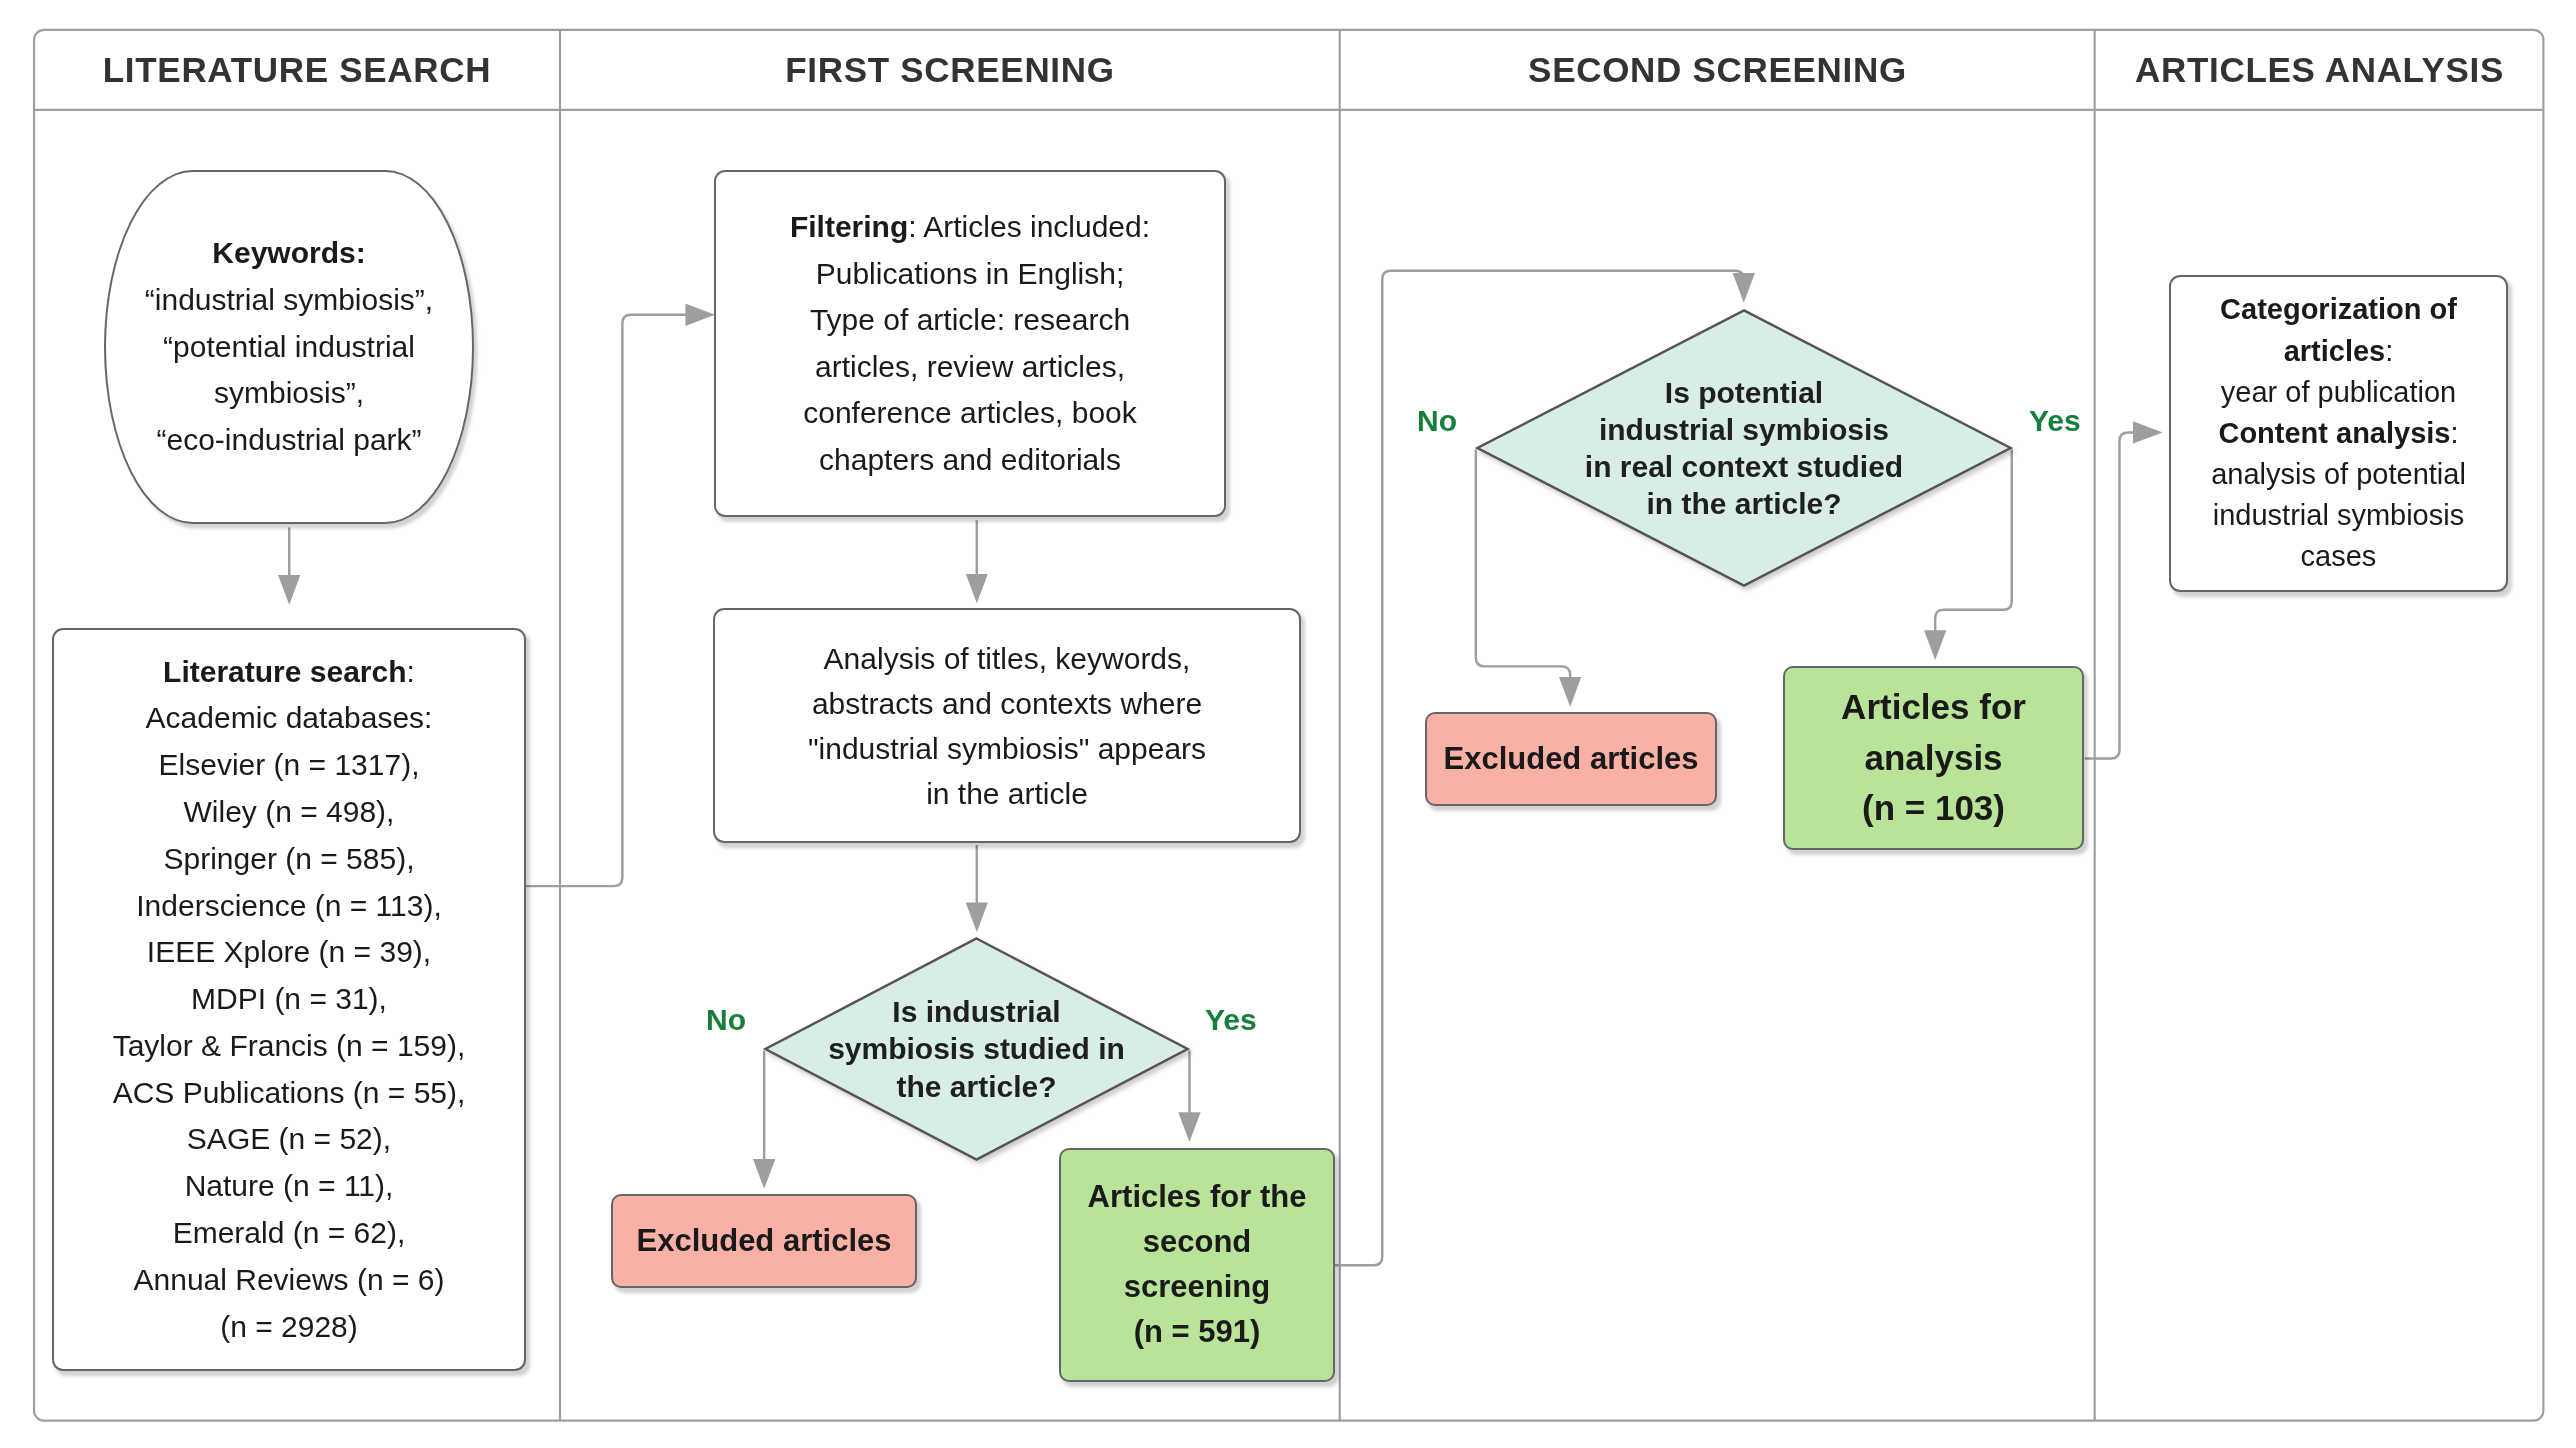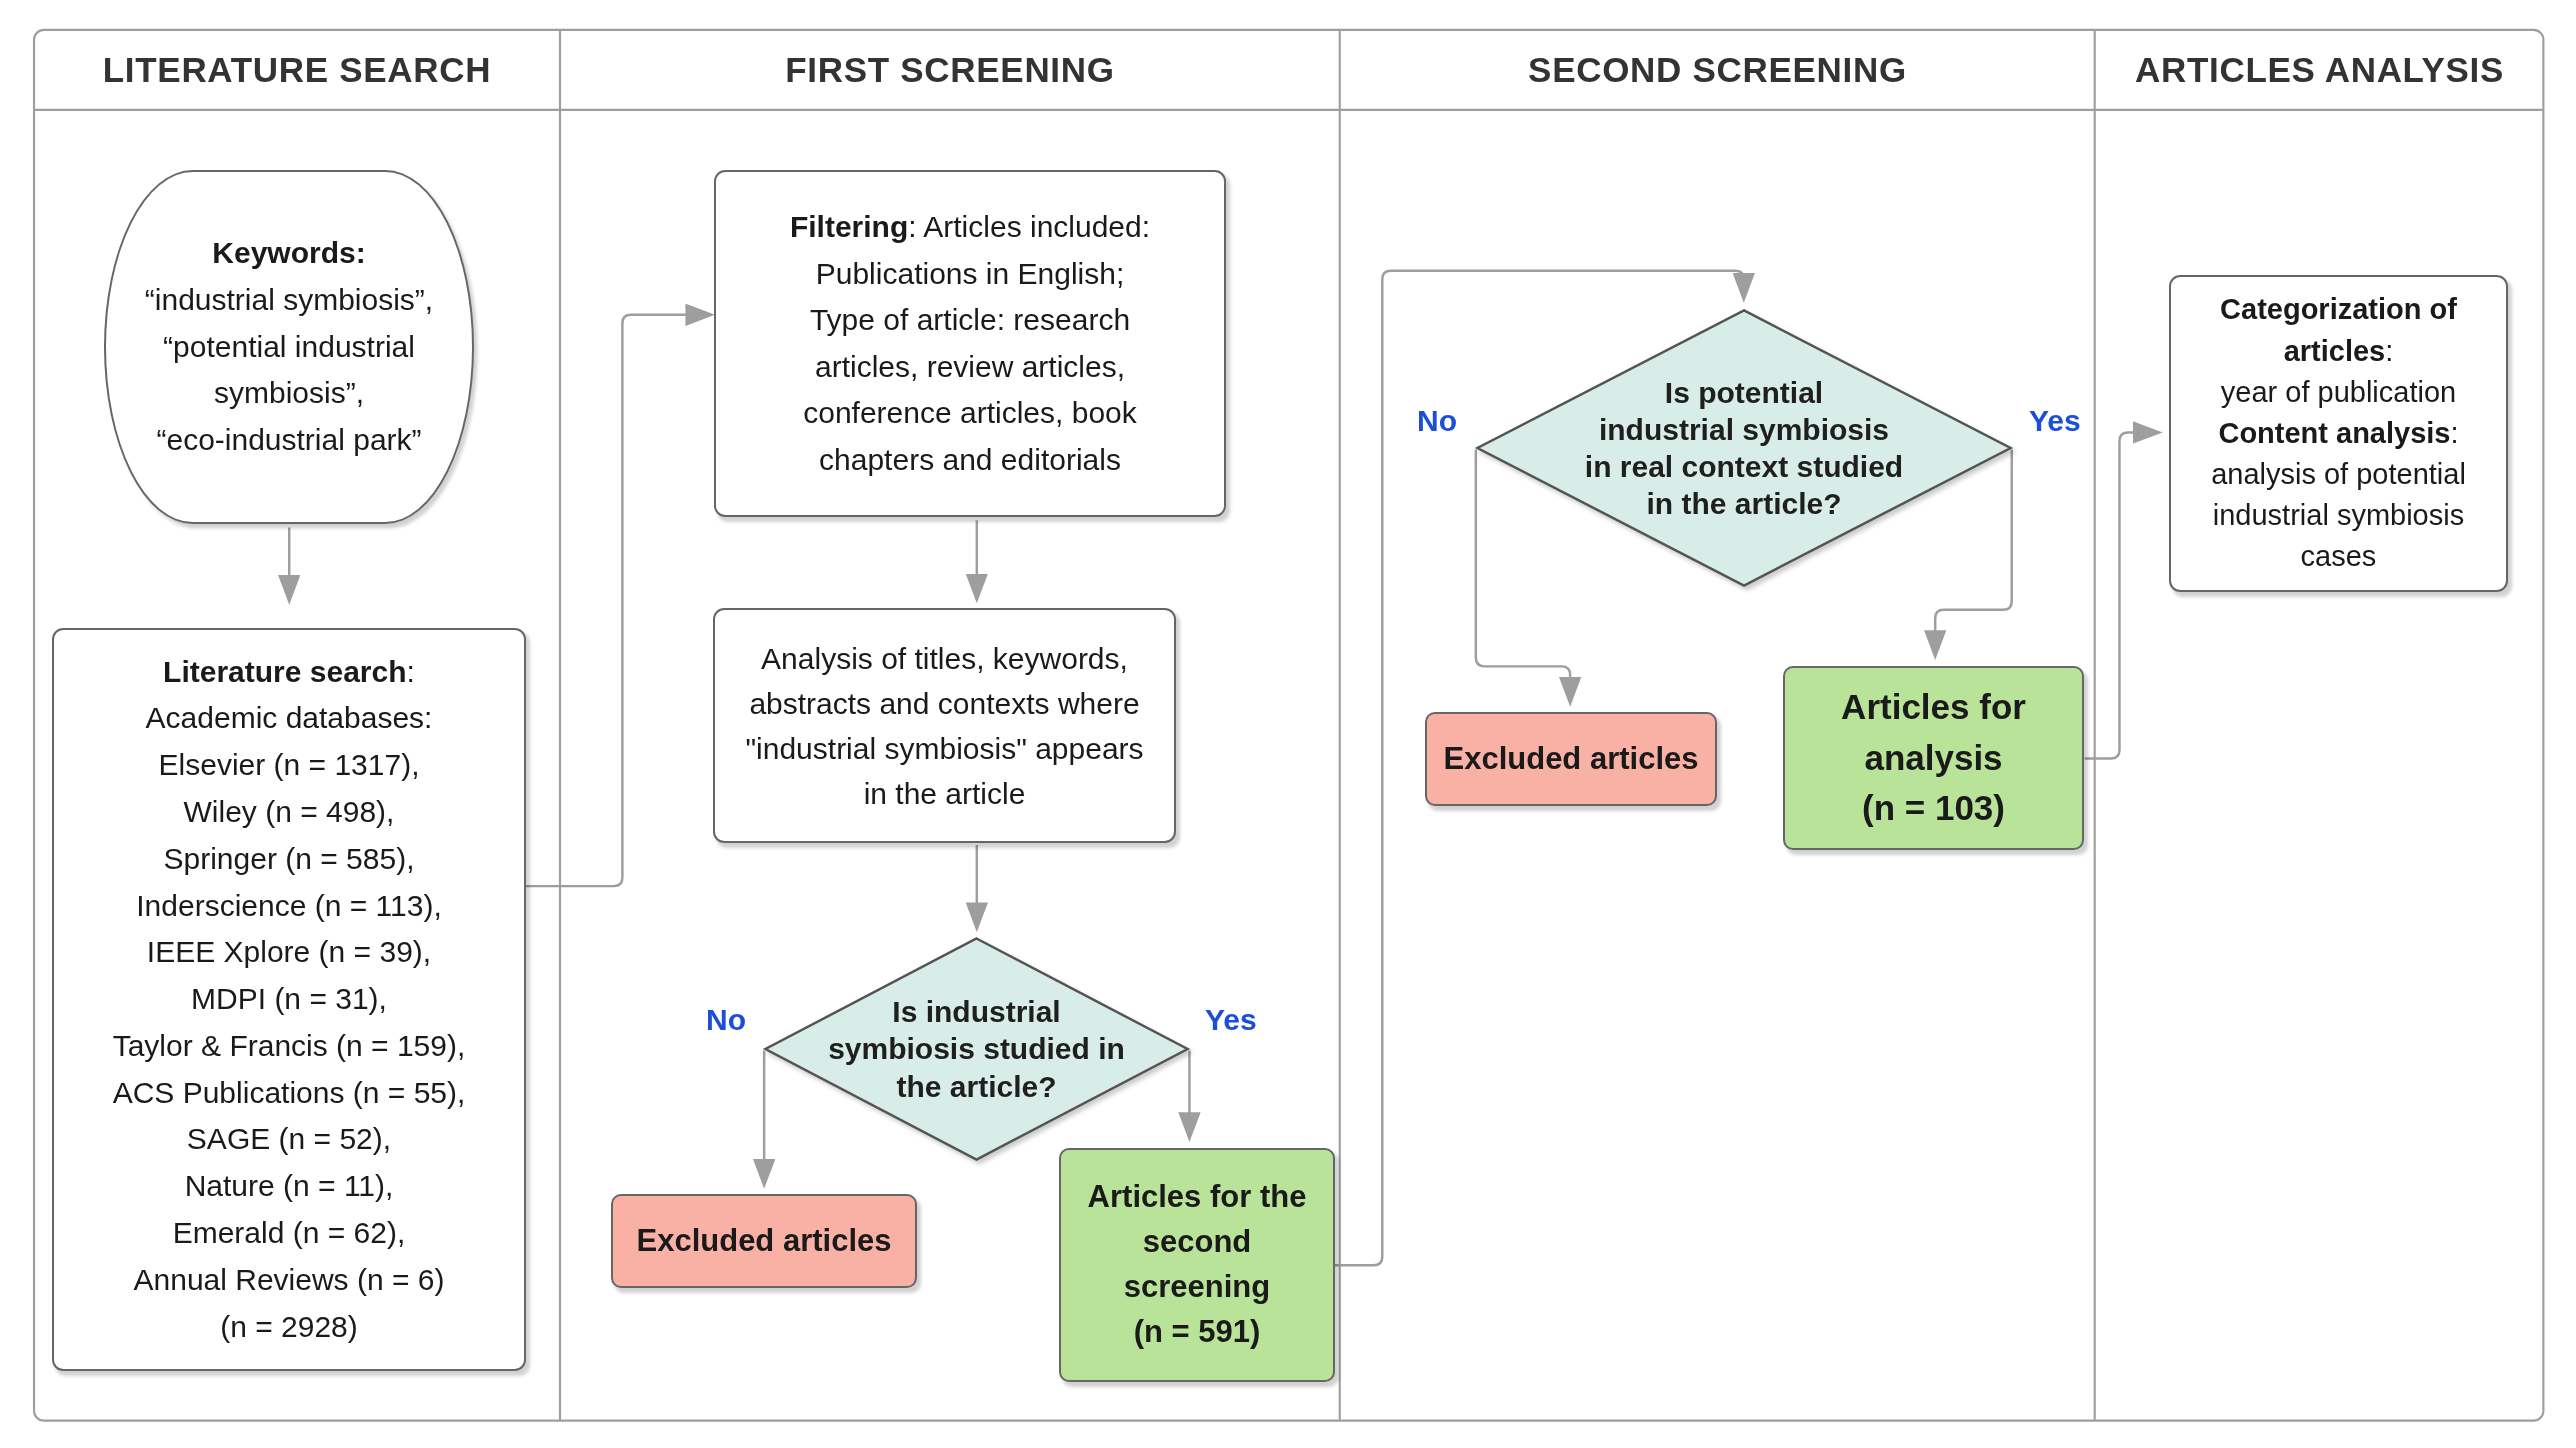--- a/index.html
+++ b/index.html
@@ -16,21 +16,21 @@
   .filt{line-height:1.55;}
   .anal{line-height:1.5;}
   .cat{font-size:29px;line-height:1.42;}
   .green{background:var(--green-fill,#b9e398);font-weight:bold;border-radius:10px;line-height:1.45;}
   .red{background:var(--red-fill,#f9b1a6);font-weight:bold;border-radius:10px;font-size:31px;}
   .b{font-weight:bold;}
   .diamond{position:absolute;}
   .diamond svg{position:absolute;left:0;top:0;overflow:visible;}
   .diamond .dtxt{position:absolute;left:0;top:0;right:0;bottom:0;display:flex;align-items:center;
        justify-content:center;text-align:center;font-weight:bold;font-size:30px;line-height:1.24;color:#1f1f1f;flex-direction:column;}
-  .yn{position:absolute;font-weight:bold;font-size:30px;color:#1d4ed8;}
+  .yn{position:absolute;font-weight:bold;font-size:30px;color:#15803d;}
   .txt{width:100%;}
 </style>
 </head>
 <body>
 
 <div id="canvas">
 
   <svg id="wires" viewBox="0 0 3634 2044" xmlns="http://www.w3.org/2000/svg">
     <defs>
       <marker id="ah" markerWidth="12" markerHeight="9" refX="10" refY="4.5" orient="auto">
@@ -103,21 +103,21 @@
       <div>
           <div>Publications in English;</div>
           <div>Type of article: research</div>
           <div>articles, review articles,</div>
           <div>conference articles, book</div>
           <div>chapters and editorials</div>
         </div>
     </div>
   </div>
 
-  <div class="node anal" style="left:713px;top:608px;width:463px;height:235px;">
+  <div class="node anal" style="left:713px;top:608px;width:588px;height:235px;">
     <div class="txt">
         <div>Analysis of titles, keywords,</div>
         <div>abstracts and contexts where</div>
         <div>"industrial symbiosis" appears</div>
         <div>in the article</div>
       </div>
   </div>
 
   <div class="diamond" style="left:764px;top:937px;width:425px;height:224px;">
     <svg width="425" height="224" viewBox="0 0 600 316">

